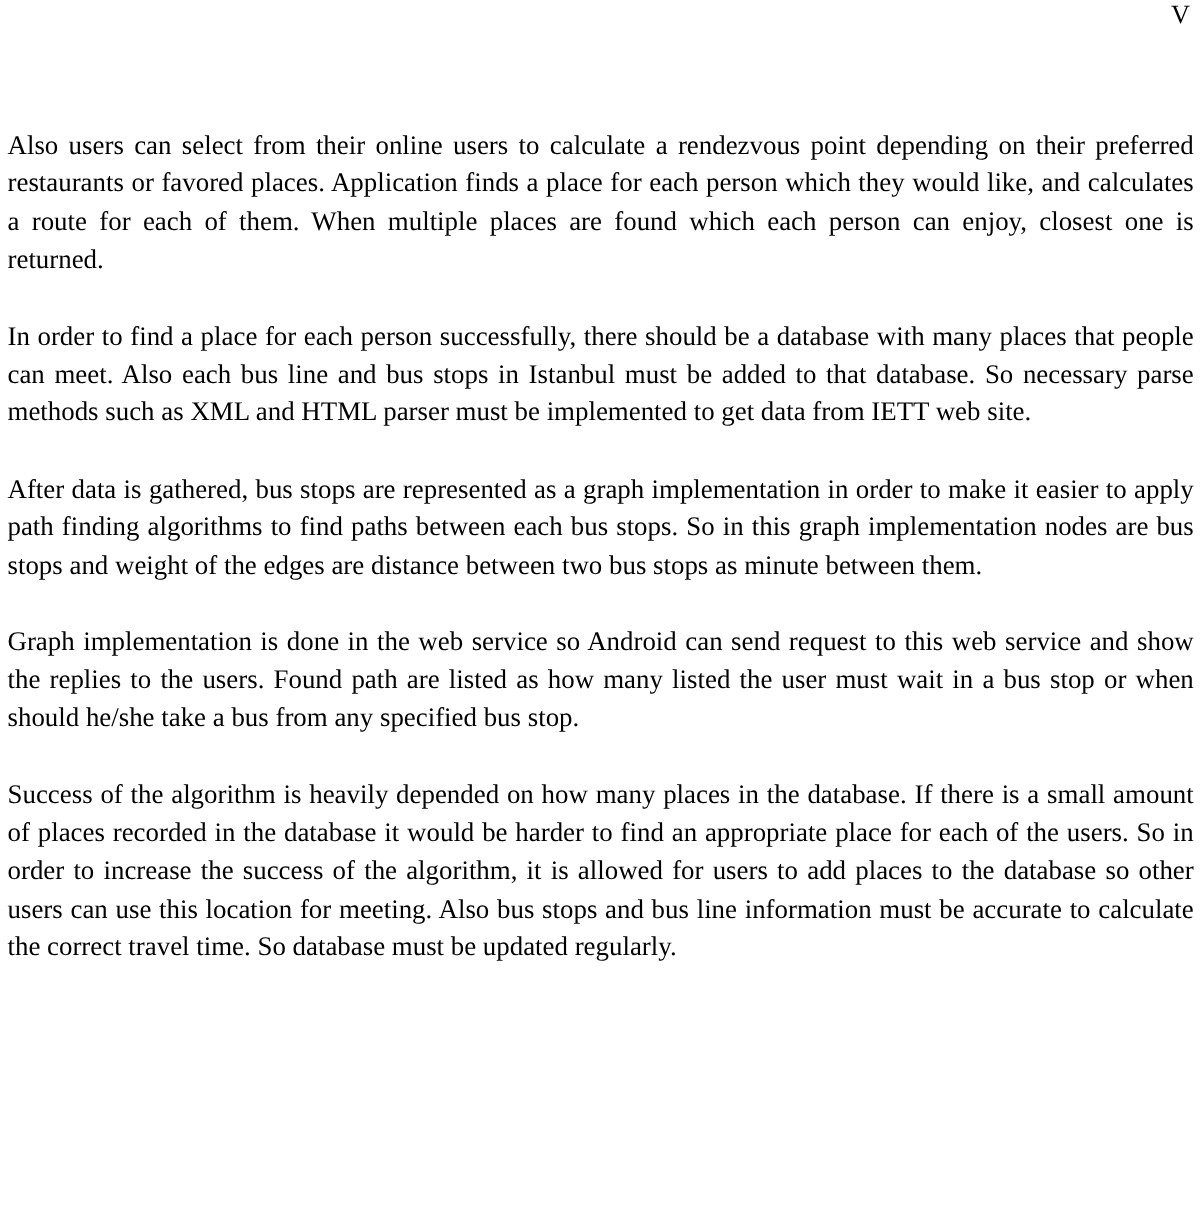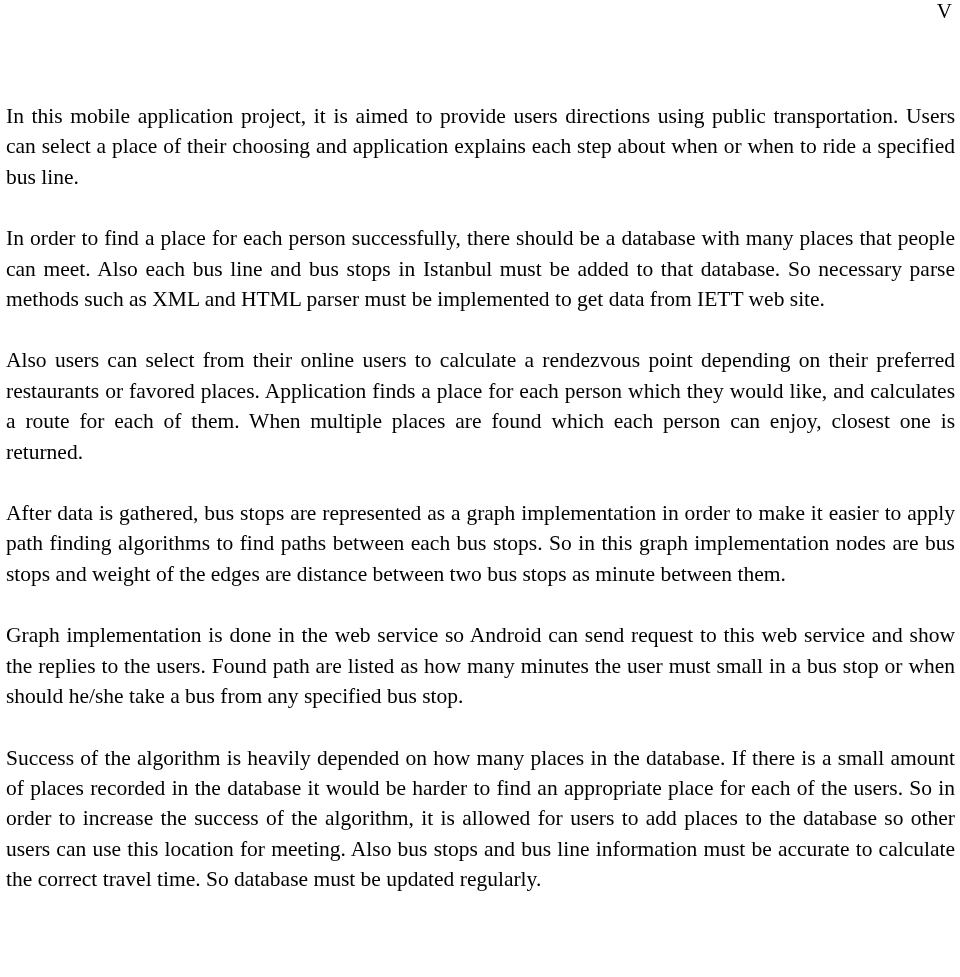--- a/index.html
+++ b/index.html
@@ -60,21 +60,20 @@
   }
 </style>
 </head>
 <body>
 
 <div class="page">
 
   <div class="page-header">V</div>
 
   <div class="body-block">
-    <p class="para">In this mobile application project, it is aimed to provide users directions using public transportation. Users can select a place of their choosing and application explains each step about when or when to ride a specified bus line.</p>
+    <p class="para">Also users can select from their online users to calculate a rendezvous point depending on their preferred restaurants or favored places. Application finds a place for each person which they would like, and calculates a route for each of them. When multiple places are found which each person can enjoy, closest one is returned.</p>
     <p class="para">In order to find a place for each person successfully, there should be a database with many places that people can meet. Also each bus line and bus stops in Istanbul must be added to that database. So necessary parse methods such as XML and HTML parser must be implemented to get data from IETT web site.</p>
-    <p class="para">Also users can select from their online users to calculate a rendezvous point depending on their preferred restaurants or favored places. Application finds a place for each person which they would like, and calculates a route for each of them. When multiple places are found which each person can enjoy, closest one is returned.</p>
     <p class="para">After data is gathered, bus stops are represented as a graph implementation in order to make it easier to apply path finding algorithms to find paths between each bus stops. So in this graph implementation nodes are bus stops and weight of the edges are distance between two bus stops as minute between them.</p>
-    <p class="para">Graph implementation is done in the web service so Android can send request to this web service and show the replies to the users. Found path are listed as how many minutes the user must small in a bus stop or when should he/she take a bus from any specified bus stop.</p>
+    <p class="para">Graph implementation is done in the web service so Android can send request to this web service and show the replies to the users. Found path are listed as how many listed the user must wait in a bus stop or when should he/she take a bus from any specified bus stop.</p>
     <p class="para">Success of the algorithm is heavily depended on how many places in the database. If there is a small amount of places recorded in the database it would be harder to find an appropriate place for each of the users. So in order to increase the success of the algorithm, it is allowed for users to add places to the database so other users can use this location for meeting. Also bus stops and bus line information must be accurate to calculate the correct travel time. So database must be updated regularly.</p>
   </div>
 
 </div>
 
 </body></html>

